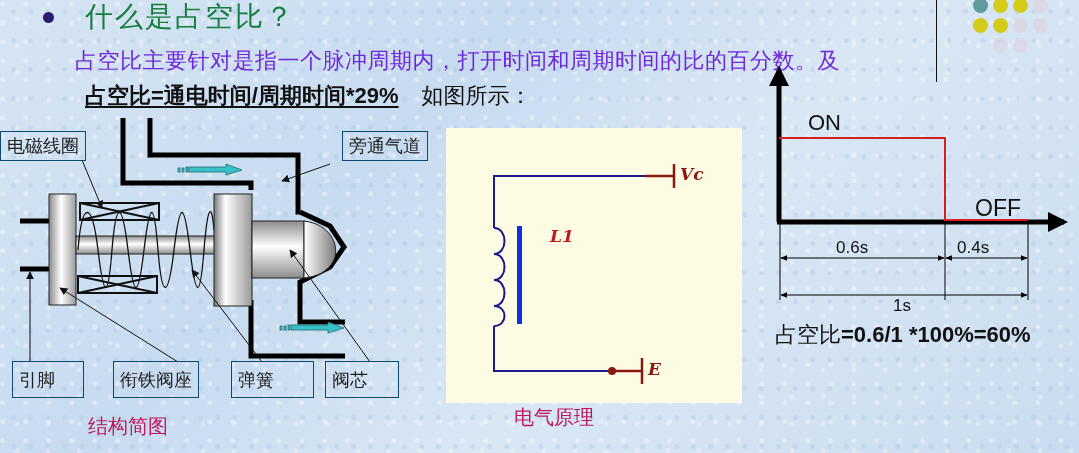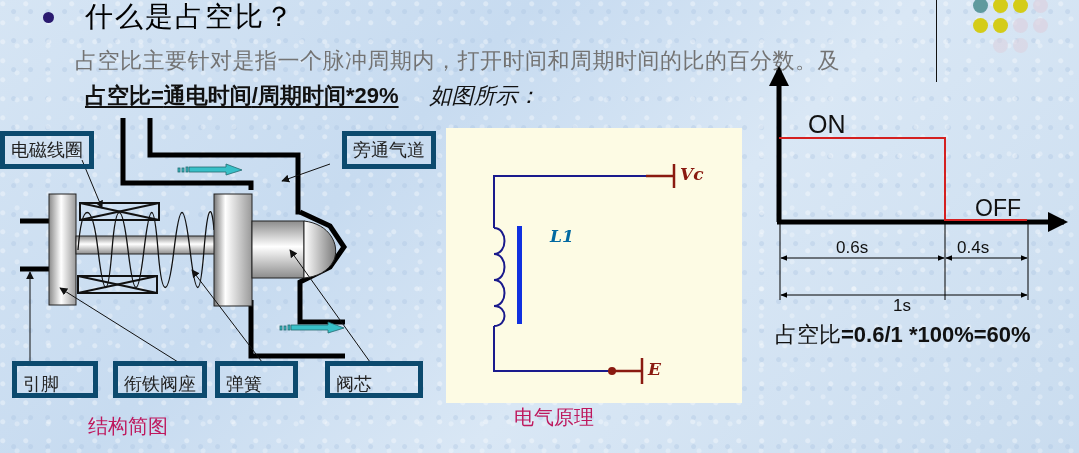--- a/index.html
+++ b/index.html
@@ -20,44 +20,44 @@
 
   
   .bullet-dot {
     position: absolute; left: 43px; top: 12px;
     width: 11px; height: 11px; border-radius: 50%;
     background: #2a1a70;
   }
   .title {
     position: absolute; left: 85px; top: 0px;
     font-size: 28px; line-height: 34px; letter-spacing: 2px;
-    color: #000000;
+    color: #15803d;
   }
   .body-line {
     position: absolute; left: 75px; top: 46px;
-    font-size: 22px; line-height: 30px; color: #737373;
+    font-size: 22px; line-height: 30px; color: #6d28d9;
     letter-spacing: 0.5px;
     white-space: nowrap;
   }
   .body-line2 {
     position: absolute; left: 85px; top: 80px;
     font-size: 22px; line-height: 30px; color: #111;
     white-space: nowrap;
   }
   .formula {
     font-weight: bold; text-decoration: underline; text-underline-offset: 3px;
   }
   .formula .ascii { font-family: "Liberation Sans", sans-serif; font-weight: bold; }
 
   
   .dot { position: absolute; width: 15px; height: 15px; border-radius: 50%; }
 
   
   .label-box {
-    position: absolute; border: 5px solid #0c4a6e; background: transparent;
+    position: absolute; border: 1px solid #0c4a6e; background: transparent;
     font-size: 18px; line-height: 28px; padding: 0 6px; color: #222;
     white-space: nowrap;
   }
   .caption {
     position: absolute; font-size: 20px; color: #be185d; white-space: nowrap;
   }
 
   
   .circuit-panel {
     position: absolute; left: 446px; top: 128px;
@@ -81,21 +81,21 @@
 </head>
 <body>
 
 <div class="bullet-dot"></div>
 <div class="title">什么是占空比？</div>
 
 <div class="body-line">占空比主要针对是指一个脉冲周期内，打开时间和周期时间的比的百分数。及</div>
 
 <div class="body-line2">
   <span class="formula"><span>占空比</span><span class="ascii">=</span><span>通电时间</span><span class="ascii">/</span><span>周期时间</span><span class="ascii">*29%</span></span>
-  <span style="margin-left:24px;font-style:italic;">如图所示：</span>
+  <span style="margin-left:16px;">如图所示：</span>
 </div>
 
 <div>
   <div class="dot" style="left:973px;top:-2px;background:#5f9a9e;"></div>
   <div class="dot" style="left:993px;top:-2px;background:#d4cc18;"></div>
   <div class="dot" style="left:1013px;top:-2px;background:#d4cc18;"></div>
   <div class="dot" style="left:1033px;top:-2px;background:#dcd2e0;opacity:.7"></div>
   <div class="dot" style="left:973px;top:18px;background:#d4cc18;"></div>
   <div class="dot" style="left:993px;top:18px;background:#d4cc18;"></div>
   <div class="dot" style="left:1013px;top:18px;background:#dcd2e0;opacity:.7"></div>
@@ -183,45 +183,45 @@
     <line x1="330" y1="164" x2="282" y2="181"></line>
     <line x1="30" y1="362" x2="30" y2="272"></line>
     <line x1="178" y1="362" x2="60" y2="288"></line>
     <line x1="262" y1="362" x2="192" y2="270"></line>
     <line x1="370" y1="362" x2="290" y2="250"></line>
   </g>
 </svg>
 
 <div class="label-box" style="left:0;top:131px;">电磁线圈</div>
 <div class="label-box" style="left:342px;top:131px;">旁通气道</div>
-<div class="label-box" style="left:12px;top:361px;height:37px;line-height:35px;width:86px;">引脚</div>
+<div class="label-box" style="left:12px;top:361px;height:37px;line-height:35px;width:72px;">引脚</div>
 <div class="label-box" style="left:113px;top:361px;height:37px;line-height:35px;">衔铁阀座</div>
-<div class="label-box" style="left:215px;top:361px;height:37px;line-height:35px;width:83px;">弹簧</div>
-<div class="label-box" style="left:325px;top:361px;height:37px;line-height:35px;width:98px;">阀芯</div>
+<div class="label-box" style="left:231px;top:361px;height:37px;line-height:35px;width:83px;">弹簧</div>
+<div class="label-box" style="left:325px;top:361px;height:37px;line-height:35px;width:74px;">阀芯</div>
 <div class="caption" style="left:88px;top:413px;">结构简图</div>
 
 <div class="circuit-panel">
   <svg width="296" height="275" viewBox="0 0 296 275">
     <g stroke="#1a1a8c" stroke-width="2" fill="none">
       <polyline points="215,48 48,48 48,100"></polyline>
       <path d="M48,100 C62,100 62,126 48,126 C62,126 62,152 48,152 C62,152 62,178 48,178 C62,178 62,198 48,198"></path>
       <polyline points="48,198 48,243 170,243"></polyline>
     </g>
     <rect x="71" y="98" width="5" height="98" fill="#1030e0"></rect>
     <g stroke="#8a1a10" stroke-width="2.5">
       <line x1="200" y1="48" x2="228" y2="48"></line>
       <line x1="228" y1="36" x2="228" y2="60"></line>
     </g>
     <g stroke="#8a1a10" stroke-width="2.5">
       <line x1="164" y1="243" x2="196" y2="243"></line>
       <line x1="196" y1="230" x2="196" y2="256"></line>
     </g>
     <circle cx="166" cy="243" r="4" fill="#8a1a10"></circle>
   </svg>
-  <div class="circ-label" style="left:104px;top:98px;color:#0369a1;">L1</div>
+  <div class="circ-label" style="left:104px;top:98px;color:#b91c1c;">L1</div>
   <div class="circ-label" style="left:234px;top:36px;color:#8a1a10;">Vc</div>
   <div class="circ-label" style="left:202px;top:231px;color:#8a1a10;">E</div>
 </div>
 <div class="caption" style="left:514px;top:404px;">电气原理</div>
 
 <svg class="abs" style="left:760px;top:60px;" width="319" height="260" viewBox="760 60 319 260">
   <defs>
     <marker id="bigA" viewBox="0 0 10 10" refX="8" refY="5" markerWidth="4" markerHeight="4" orient="auto">
       <path d="M0,0 L10,5 L0,10 z" fill="#000"></path>
     </marker>
@@ -240,21 +240,21 @@
     <line x1="945" y1="224" x2="945" y2="300"></line>
     <line x1="1028" y1="224" x2="1028" y2="300"></line>
   </g>
 
   <g stroke="#000" stroke-width="1">
     <line x1="781" y1="258" x2="944" y2="258" marker-start="url(#dimA)" marker-end="url(#dimA)"></line>
     <line x1="946" y1="258" x2="1027" y2="258" marker-start="url(#dimA)" marker-end="url(#dimA)"></line>
     <line x1="781" y1="295" x2="1027" y2="295" marker-start="url(#dimA)" marker-end="url(#dimA)"></line>
   </g>
 </svg>
-<div class="chart-text" style="left:808px;top:110px;font-size:25px;">ON</div>
+<div class="chart-text" style="left:808px;top:110px;font-size:22px;">ON</div>
 <div class="chart-text" style="left:975px;top:195px;font-size:23px;">OFF</div>
 <div class="chart-text" style="left:836px;top:238px;font-size:17px;">0.6s</div>
 <div class="chart-text" style="left:957px;top:238px;font-size:17px;">0.4s</div>
 <div class="chart-text" style="left:893px;top:296px;font-size:17px;">1s</div>
 
 <div class="duty">
   <span>占空比</span><span class="ascii">=0.6/1 *100%=60%</span>
 </div>
 
 </body></html>

